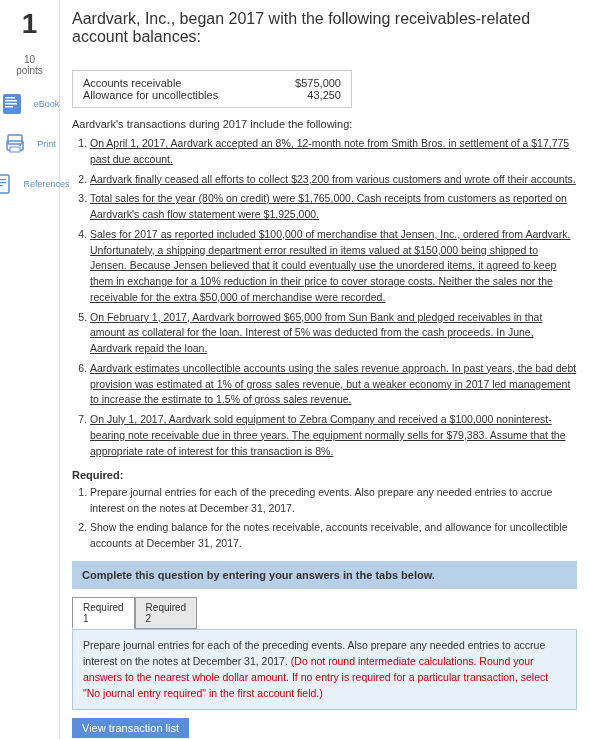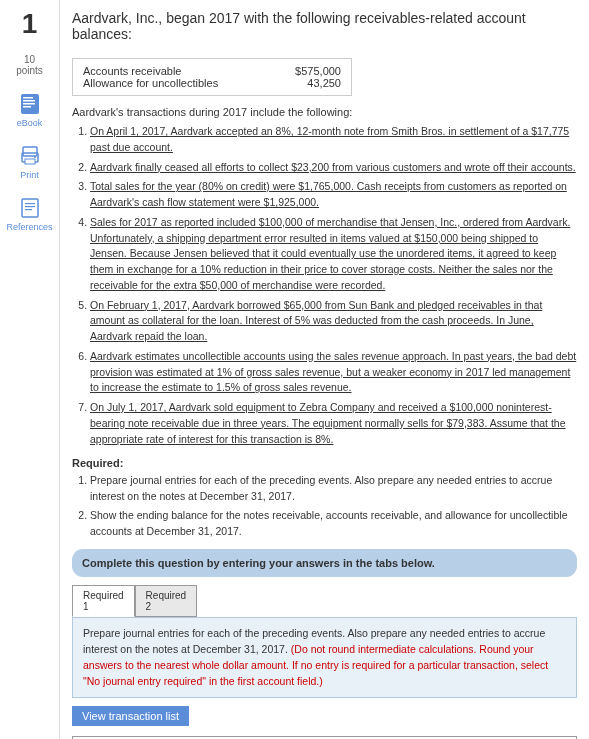--- a/index.html
+++ b/index.html
@@ -4,43 +4,43 @@
   <style>
     * { box-sizing: border-box; margin: 0; padding: 0; }
     body { font-family: Arial, sans-serif; font-size: 11px; background: #f0f0f0; color: #333; }
     
     .page-wrapper { display: flex; width: 589px; min-height: 739px; background: #fff; }
     
     
     .sidebar { width: 60px; background: #fff; border-right: 1px solid #ddd; display: flex; flex-direction: column; align-items: center; padding-top: 10px; gap: 16px; }
     .sidebar-number { font-size: 28px; font-weight: bold; color: #333; line-height: 1; }
     .sidebar-points { font-size: 10px; color: #666; text-align: center; }
-    .sidebar-item { display: flex; flex-direction: column; align-items: center; gap: 2px; cursor: pointer; }
+    .sidebar-item { display: flex; flex-direction: row; align-items: center; gap: 10px; cursor: pointer; }
     .sidebar-icon { width: 24px; height: 24px; display: flex; align-items: center; justify-content: center; }
     .sidebar-label { font-size: 9px; color: #5b8dd9; text-align: center; }
     
     
     .main-content { flex: 1; padding: 10px 12px; overflow-y: auto; }
     
-    .problem-title { font-size: 14px; color: #333; margin-bottom: 16px; }
+    .problem-title { font-size: 16px; color: #333; margin-bottom: 24px; }
     
     .account-table { border: 1px solid #ccc; padding: 6px 10px; margin-bottom: 10px; background: #fff; width: 280px; }
     .account-row { display: flex; justify-content: space-between; font-size: 11px; align-items: flex-end; }
     
     .transactions-title { font-size: 11px; margin-bottom: 6px; }
     .transactions-list { font-size: 10.5px; line-height: 1.5; margin-bottom: 10px; text-decoration: underline; }
     .transactions-list ol { padding-left: 18px; }
     .transactions-list li { margin-bottom: 4px; }
     
     .required-section { margin-bottom: 10px; }
     .required-title { font-weight: bold; font-size: 11px; margin-bottom: 4px; }
     .required-list { font-size: 10.5px; padding-left: 18px; line-height: 1.5; }
     .required-list li { margin-bottom: 3px; }
     
-    .blue-box { background: #b8cfe8; padding: 8px 10px; margin-bottom: 8px; font-size: 11px; font-weight: bold; border-radius: 11px; }
+    .blue-box { background: #b8cfe8; padding: 8px 10px; margin-bottom: 8px; font-size: 11px; font-weight: bold; }
     
     .tabs-row { display: flex; gap: 0; margin-bottom: 0; }
     .tab { border: 1px solid #999; padding: 4px 10px; font-size: 10px; background: #e8e8e8; cursor: pointer; }
     .tab.active { background: #fff; border-bottom: 1px solid #fff; }
     
     .instruction-box { background: #e8f0f8; border: 1px solid #b0c8e0; padding: 8px 10px; margin-bottom: 8px; font-size: 10.5px; line-height: 1.5; }
     .instruction-box .red-text { color: #cc0000; }
     
     .view-btn { background: #5b8dd9; color: #fff; padding: 4px 10px; font-size: 11px; border: none; cursor: pointer; margin-bottom: 10px; display: inline-block; }
     

